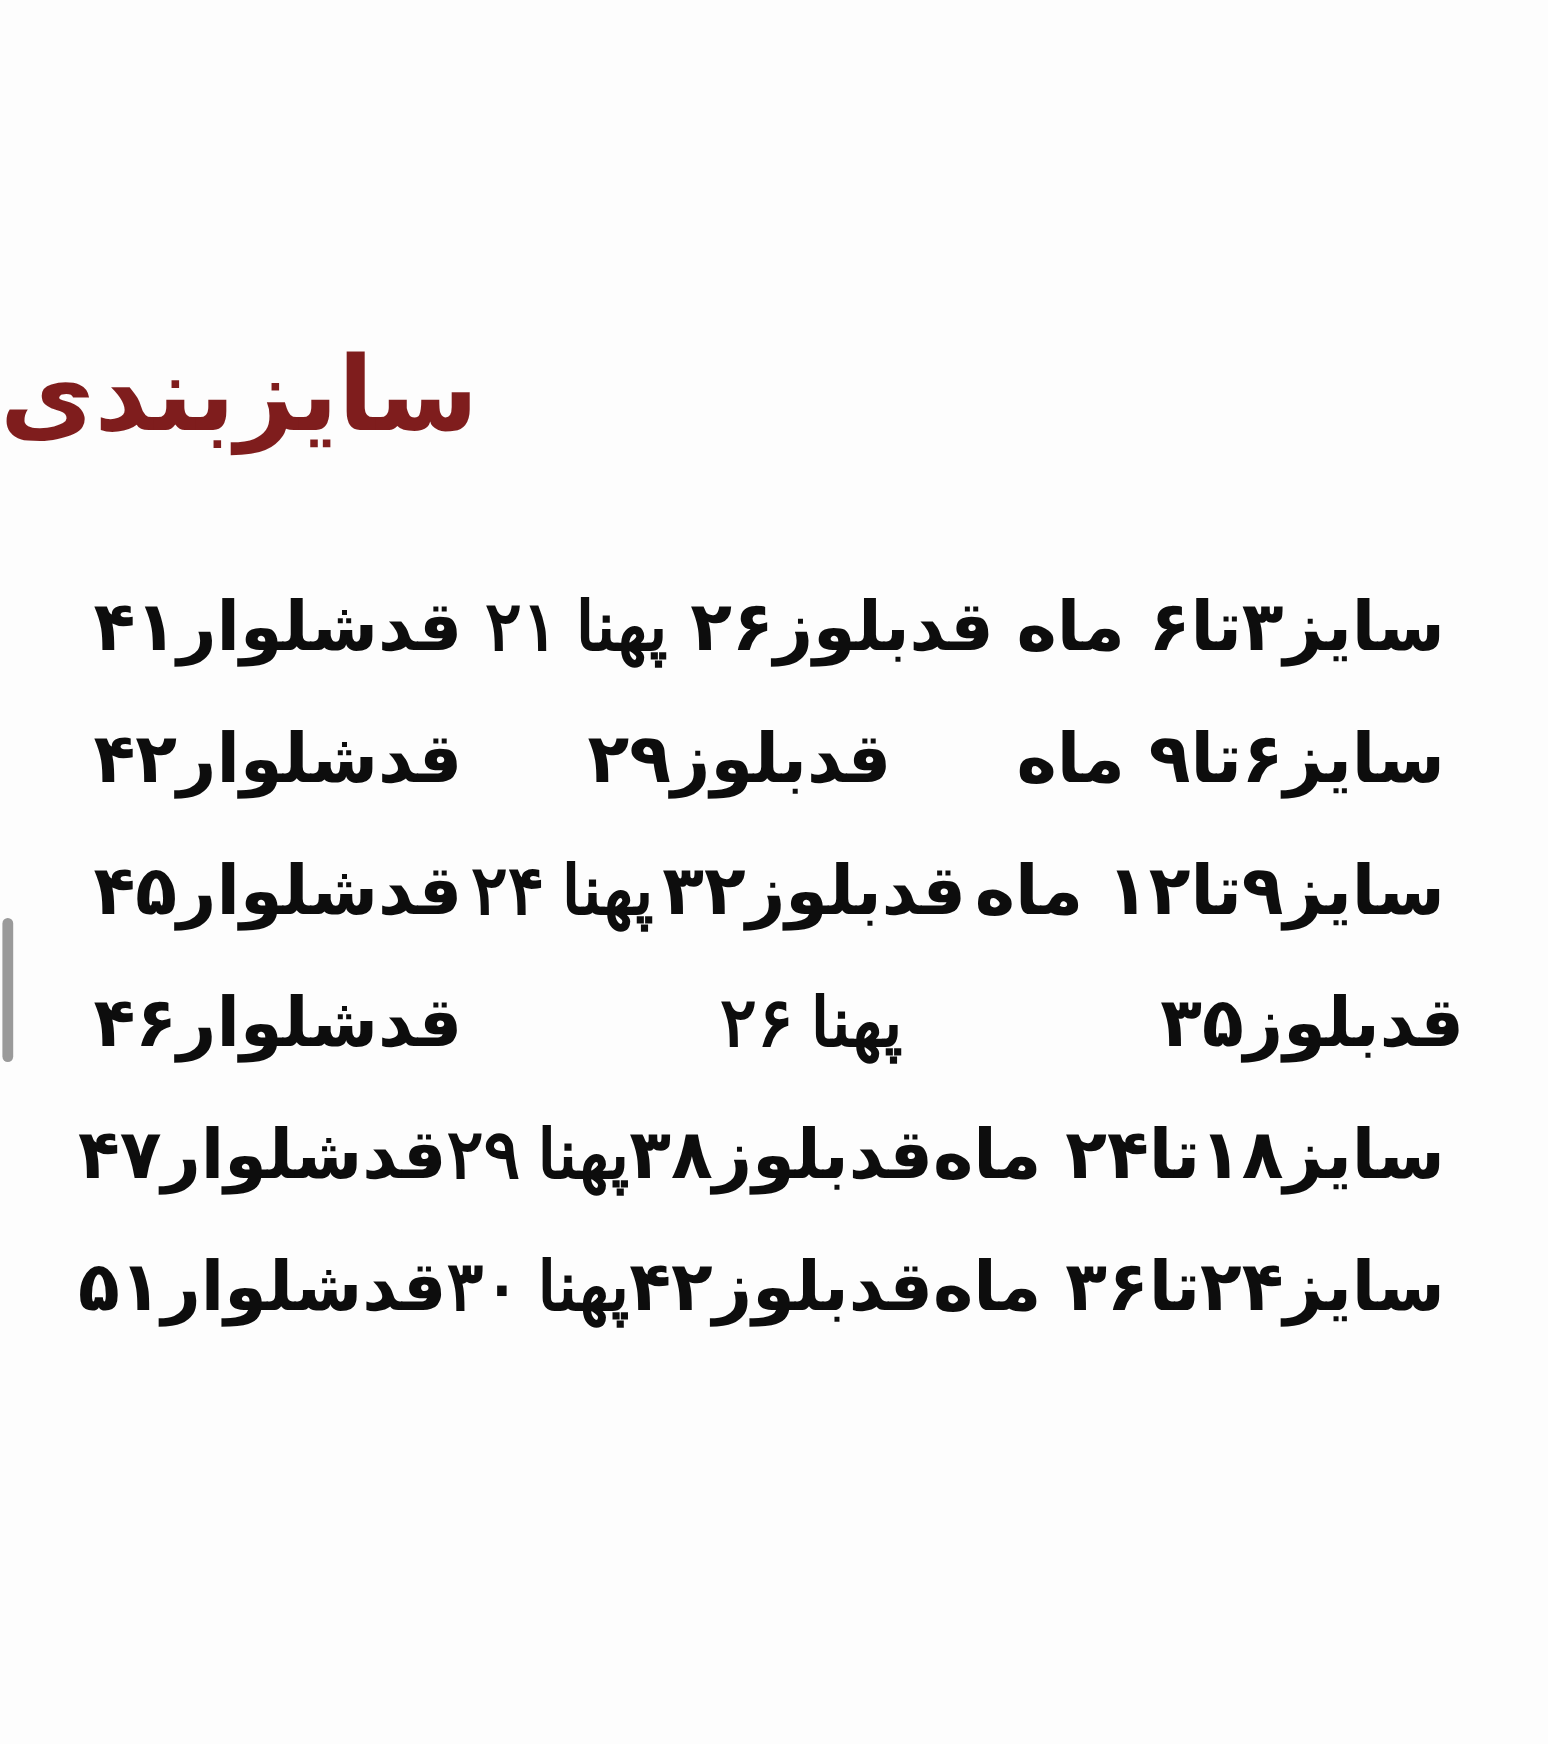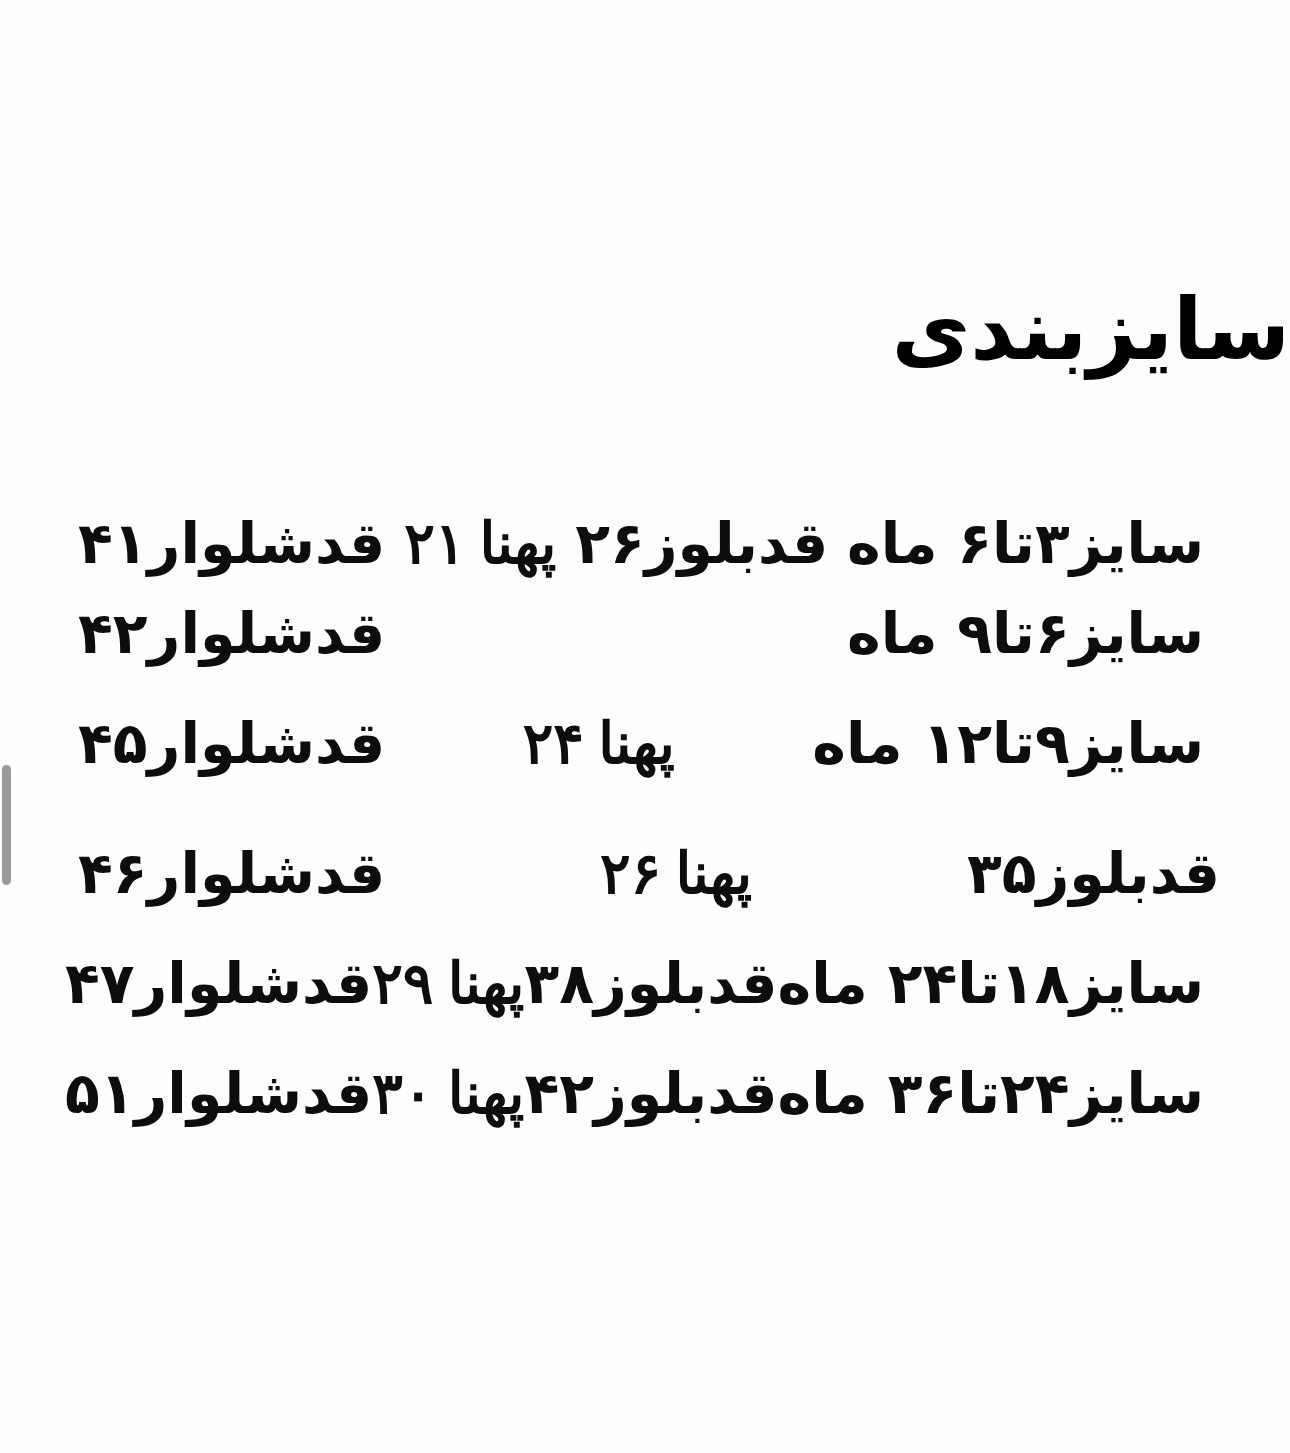--- a/index.html
+++ b/index.html
@@ -19,24 +19,24 @@
     position: absolute;
     inset: 0;
     background: #fdfdfd;
   }
 
   .title {
     position: absolute;
     top: 282px;
     left: 0;
     right: 0;
-    text-align: right;
+    text-align: left;
     font-size: 86px;
     font-weight: 700;
-    color: #000000;
+    color: #7f1d1d;
     letter-spacing: 0;
     line-height: 1.1;
     direction: rtl;
   }
 
   .rows {
     position: absolute;
     top: 495px;
     left: 70px;
     right: 70px;
@@ -56,21 +56,20 @@
     white-space: nowrap;
     direction: rtl;
   }
 
   .cell-size {
     flex: 0 0 auto;
     padding-right: 16px;
   }
   .cell-chest {
     flex: 0 0 auto;
-    margin-top: 20px;
   }
   .cell-width {
     flex: 0 0 auto;
     font-family: Liberation Serif, serif;
   }
   .cell-length {
     flex: 0 0 auto;
     padding-left: 8px;
   }
 
@@ -102,25 +101,27 @@
 
     <div class="row">
       <span class="cell-size">سایز۳تا۶ ماه</span>
       <span class="cell-chest">قدبلوز۲۶</span>
       <span class="cell-width">پهنا ۲۱</span>
       <span class="cell-length">قدشلوار۴۱</span>
     </div>
 
     <div class="row">
       <span class="cell-size">سایز۶تا۹ ماه</span>
+      <span class="cell-chest">قدبلوز۲۹</span>
       <span class="cell-length">قدشلوار۴۲</span>
     </div>
 
     <div class="row">
       <span class="cell-size">سایز۹تا۱۲ ماه</span>
+      <span class="cell-chest">قدبلوز۳۲</span>
       <span class="cell-width">پهنا ۲۴</span>
       <span class="cell-length">قدشلوار۴۵</span>
     </div>
 
     <div class="row">
       <span class="cell-chest">قدبلوز۳۵</span>
       <span class="cell-width">پهنا ۲۶</span>
       <span class="cell-length">قدشلوار۴۶</span>
     </div>
 

